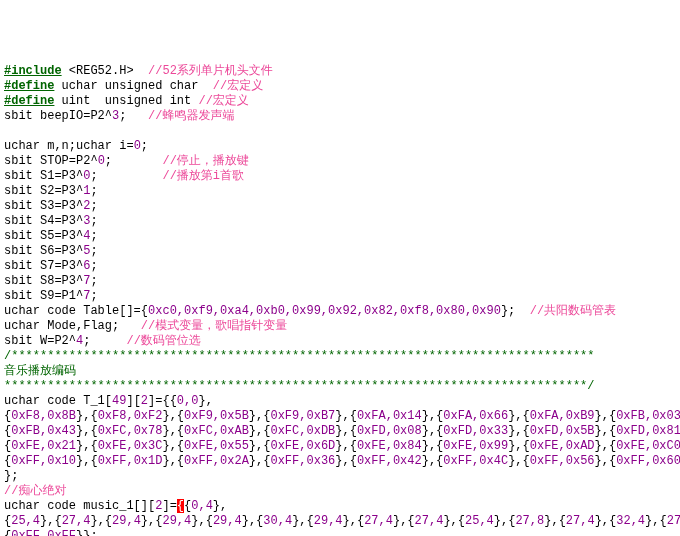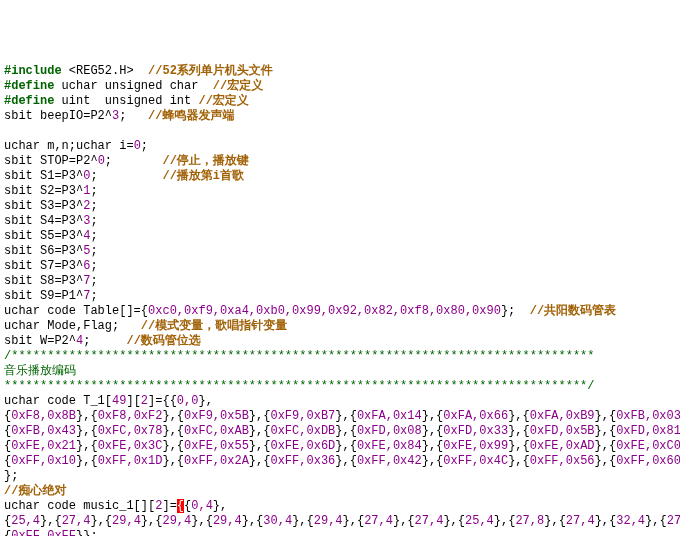--- a/index.html
+++ b/index.html
@@ -7,22 +7,22 @@
     padding: 4px;
     font-family: "Courier New", "SimSun", monospace;
     font-size: 12px;
     line-height: 15px;
     background: #ffffff;
     color: #000000;
     white-space: pre;
     width: 672px;
     overflow: hidden;
   }
-  .kw   { color: #006400; font-weight: bold; }
-  .cmt  { color: #a16207; font-weight: bold; }
+  .kw   { color: #006400; font-weight: bold; text-decoration: underline; }
+  .cmt  { color: #ec4899; }
   .hdr  { color: #000000; }
   .stars{ color: #006400; }
   .val  { color: #8b008b; }
   .red  { background: #ff0000; color: #ffffff; }
 </style>
 </head>
 <body>
 
 
 

